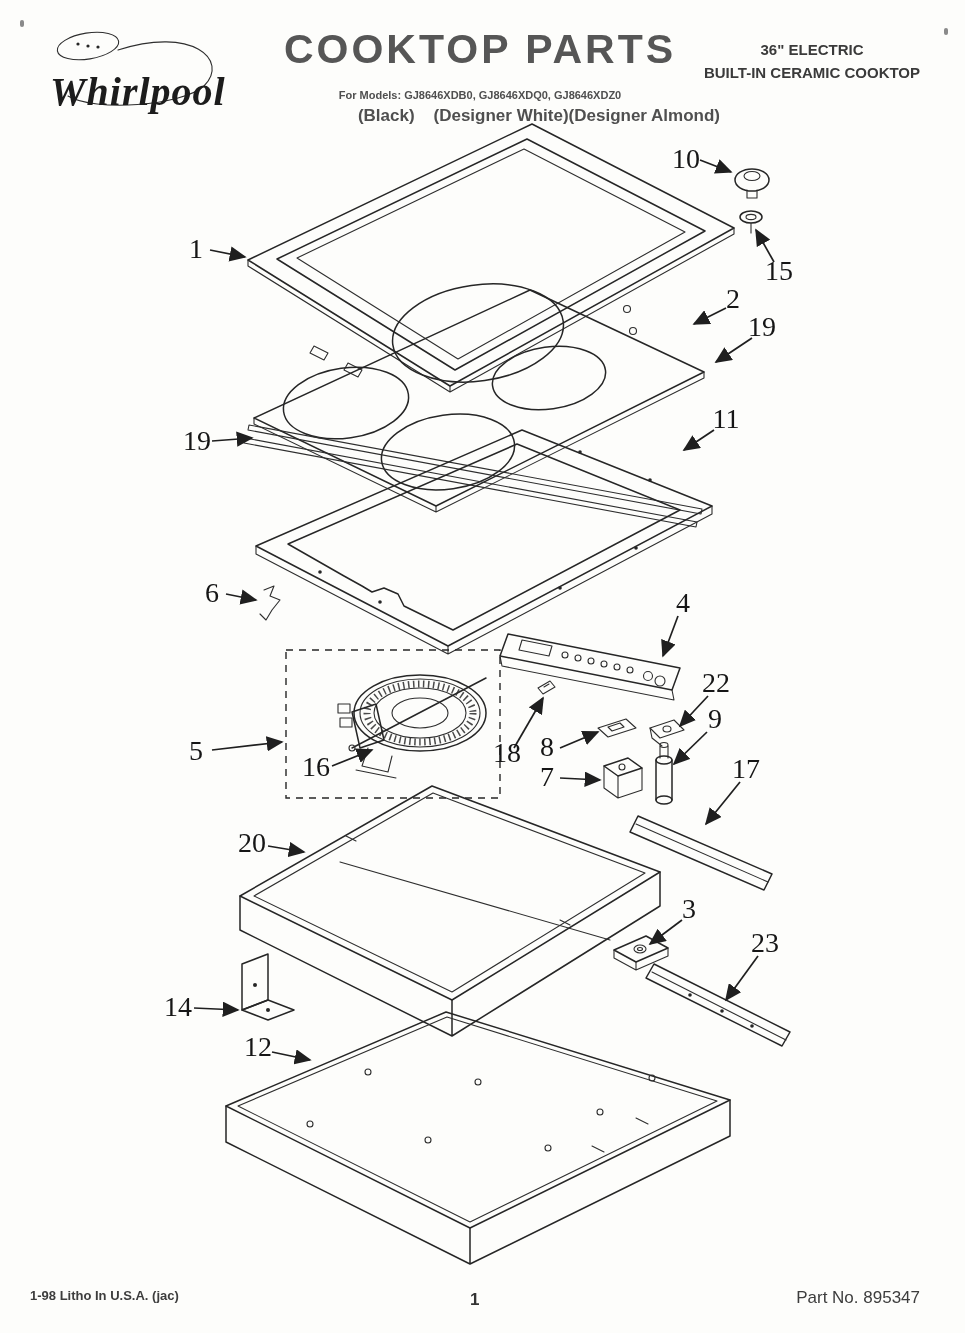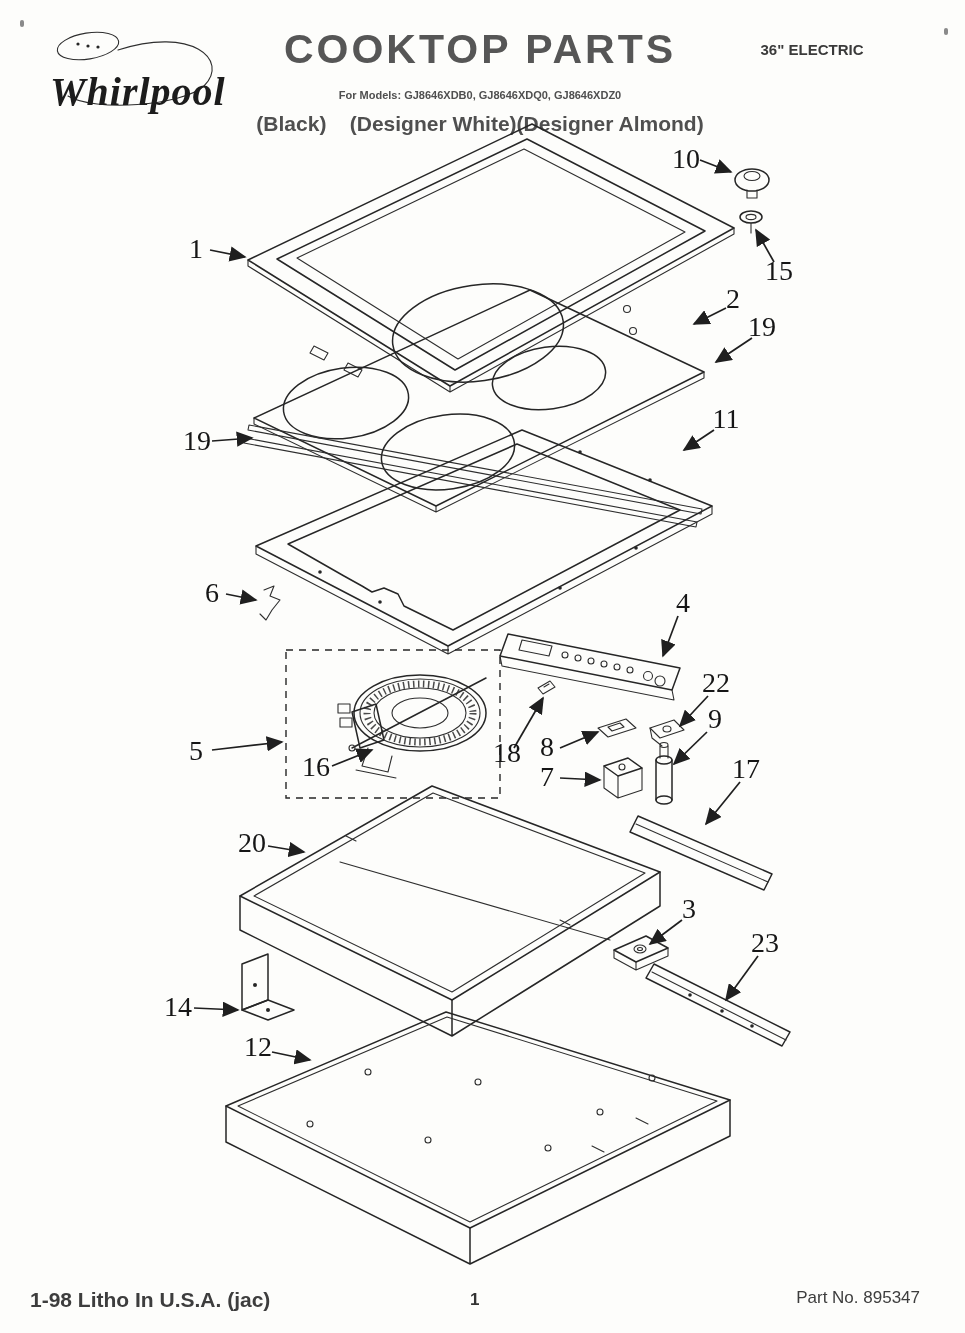--- a/index.html
+++ b/index.html
@@ -10,25 +10,25 @@
   
   .logo{position:absolute;left:42px;top:24px;width:190px;height:92px;}
   .logo svg{position:absolute;left:0;top:0;}
   .logo .brand{
     position:absolute;left:8px;top:44px;font-family:"Liberation Serif",serif;
     font-style:italic;font-weight:bold;font-size:40px;color:#1c1c1c;letter-spacing:1px;
   }
   .title-block{position:absolute;left:240px;top:26px;width:480px;text-align:center;color:#4f4f4f;}
   .page-title{font-size:41px;font-weight:bold;letter-spacing:3px;color:#565656;}
   .models-line{margin-top:16px;font-size:11px;font-weight:bold;}
-  .colors-line{margin-top:11px;font-size:21px;font-weight:bold;white-space:pre;}
+  .colors-line{margin-top:5px;font-size:17px;font-weight:bold;white-space:pre;text-align:right;}
   .spec-block{position:absolute;right:28px;top:38px;width:250px;text-align:center;color:#3a3a3a;
     font-size:15px;font-weight:bold;line-height:1.55;}
   
-  .footer-left{position:absolute;left:30px;top:1288px;font-size:21px;font-weight:bold;color:#3d3d3d;
+  .footer-left{position:absolute;left:30px;top:1288px;font-size:13px;font-weight:bold;color:#3d3d3d;
     font-family:"Liberation Sans",sans-serif;}
   .footer-page{position:absolute;left:470px;top:1290px;font-size:17px;font-weight:bold;color:#333;}
   .footer-right{position:absolute;right:45px;top:1288px;font-size:17px;font-weight:normal;color:#3d3d3d;}
   .corner-mark{position:absolute;width:4px;height:7px;background:#8a8a8a;border-radius:2px;}
   
   .diagram{position:absolute;left:0;top:0;}
   .ln{fill:none;stroke:#262626;stroke-width:1.5;stroke-linejoin:round;stroke-linecap:round;}
   .thin{fill:none;stroke:#2e2e2e;stroke-width:1.1;stroke-linejoin:round;stroke-linecap:round;}
   .dash{fill:none;stroke:#262626;stroke-width:1.4;stroke-dasharray:7 6;}
   .hatch{fill:none;stroke:#2a2a2a;stroke-width:7;stroke-dasharray:1.5 3.5;opacity:.85;}
@@ -51,20 +51,21 @@
 </div>
 
 <div class="title-block">
   <div class="page-title">COOKTOP PARTS</div>
   <div class="models-line">For Models: GJ8646XDB0, GJ8646XDQ0, GJ8646XDZ0</div>
   <div class="colors-line">(Black)    (Designer White)(Designer Almond)</div>
 </div>
 
 <div class="spec-block">
   <div>36" ELECTRIC</div>
+  <div>BUILT-IN CERAMIC COOKTOP</div>
 </div>
 
 <div class="corner-mark" style="left:20px;top:20px;"></div>
 <div class="corner-mark" style="left:944px;top:28px;"></div>
 
 <svg class="diagram" width="965" height="1333" viewBox="0 0 965 1333">
   <defs>
     <marker id="ah" markerWidth="11" markerHeight="9" refX="9" refY="4.5" orient="auto">
       <path d="M0,0 L10,4.5 L0,9 z" fill="#1f1f1f"></path>
     </marker>

